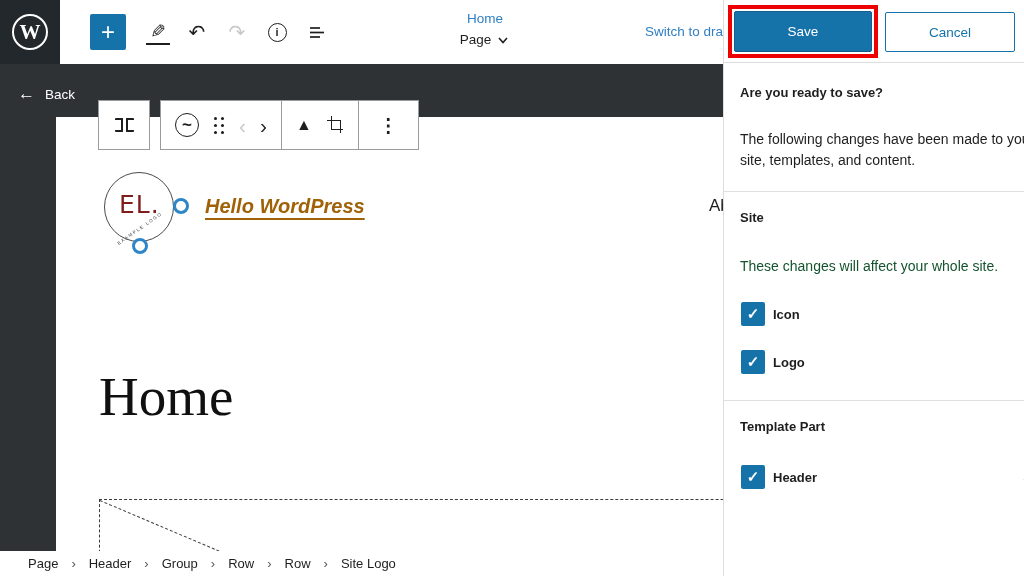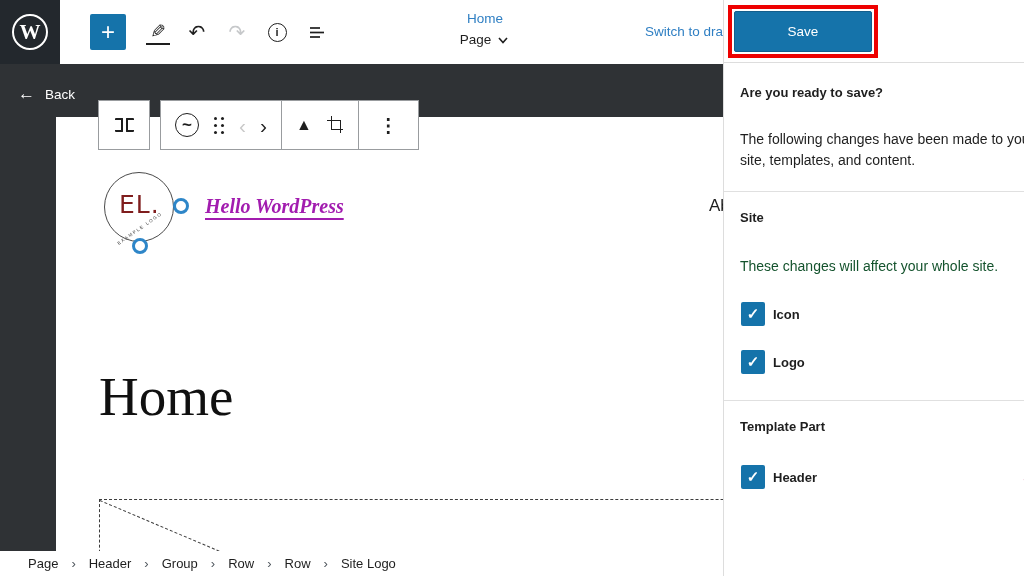--- a/index.html
+++ b/index.html
@@ -30,22 +30,22 @@
   .back-btn{ position:absolute; left:18px; top:84px; display:flex; align-items:center; gap:10px; color:#fff; font-size:13.5px; font-weight:500; z-index:4; cursor:pointer;}
   .back-arrow{ font-size:17px; }
   
   .canvas{ position:absolute; left:56px; top:117px; width:667px; height:434px; background:#fff; z-index:2; overflow:hidden; }
   .logo-circle{ position:absolute; left:48px; top:55px; width:70px; height:70px; border:1px solid #4a4a4a; border-radius:50%; }
   .logo-initials{ position:absolute; left:14px; top:17px; font-family:"DejaVu Sans", sans-serif; font-size:25px; color:#7f1d1d; letter-spacing:1px;}
   .logo-ring-text{ position:absolute; left:8px; bottom:10px; font-size:4.5px; letter-spacing:1.5px; color:#333; transform:rotate(-35deg); }
   .handle{ position:absolute; width:16px; height:16px; border:3px solid #2e86c8; background:#fff; border-radius:50%; z-index:3; cursor:pointer;}
   .handle-right{ left:117px; top:81px; }
   .handle-bottom{ left:76px; top:121px; }
-  .site-title{ position:absolute; left:149px; top:78px; font-size:20px; font-style:italic; font-weight:600; color:#a21caf;
-               text-decoration:underline; text-underline-offset:5px; cursor:pointer;font-family:Liberation Serif, serif; }
+  .site-title{ position:absolute; left:149px; top:78px; font-size:20px; font-style:italic; font-weight:600; color:#a16207;
+               text-decoration:underline; text-underline-offset:5px; cursor:pointer; }
   .nav-about{ position:absolute; left:653px; top:79px; font-size:17px; color:#1e1e1e; white-space:nowrap; cursor:pointer;}
   .page-heading{ position:absolute; left:43px; top:248px; font-family:"Liberation Serif", serif; font-weight:400; font-size:55px; color:#101010; }
   .dashed-box{ position:absolute; left:43px; top:382px; width:800px; height:140px; border:1.5px dashed #3c3c3c; }
   .dashed-diag{ position:absolute; left:44px; top:383px; width:140px; border-top:1.5px dashed #3c3c3c; transform:rotate(23deg); transform-origin:0 0; }
   
   .bt-parent{ position:absolute; left:98px; top:100px; width:52px; height:50px; background:#fff; border:1px solid #999c9f;
               display:flex; align-items:center; justify-content:center; z-index:5; cursor:pointer;}
   .psl{ width:8px; height:14px; border:2px solid #1e1e1e; border-left:none; border-radius:1px; margin-right:3px; }
   .psr{ width:8px; height:14px; border:2px solid #1e1e1e; border-right:none; border-radius:1px; }
   .bt-group{ position:absolute; left:160px; top:100px; height:50px; background:#fff; border:1px solid #999c9f; display:flex; z-index:5; }
@@ -194,20 +194,21 @@
     <span class="crumb">Row</span>
     <span class="crumb-sep">›</span>
     <span class="crumb">Site Logo</span>
   </div>
 
   <div class="panel">
     <div class="panel-header">
       <div class="save-annotation">
         <button class="save-btn">Save</button>
       </div>
+      <button class="cancel-btn">Cancel</button>
     </div>
     <div class="panel-body">
       <div class="panel-heading">Are you ready to save?</div>
       <div class="panel-desc">The following changes have been made to your site, templates, and content.</div>
 
       <div class="divider"></div>
 
       <div class="sec-header">
         <span class="sec-title">Site</span>
         <svg width="18" height="18" viewBox="0 0 18 18">

